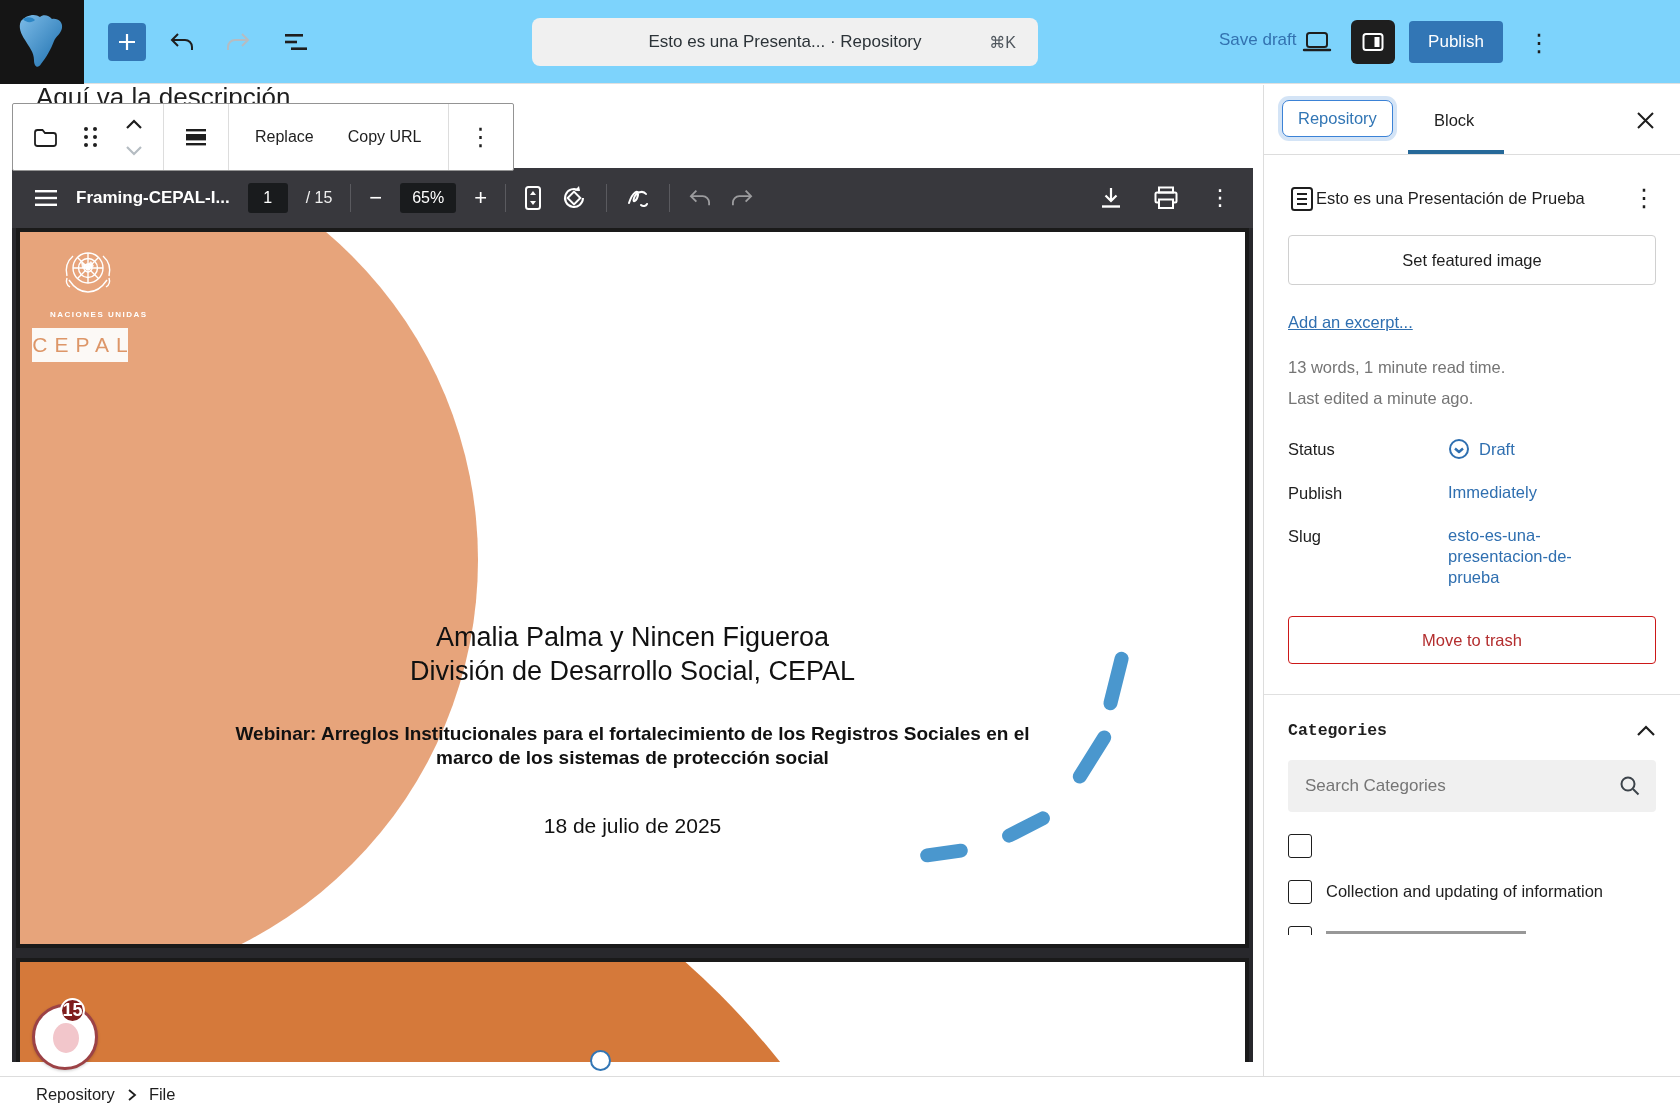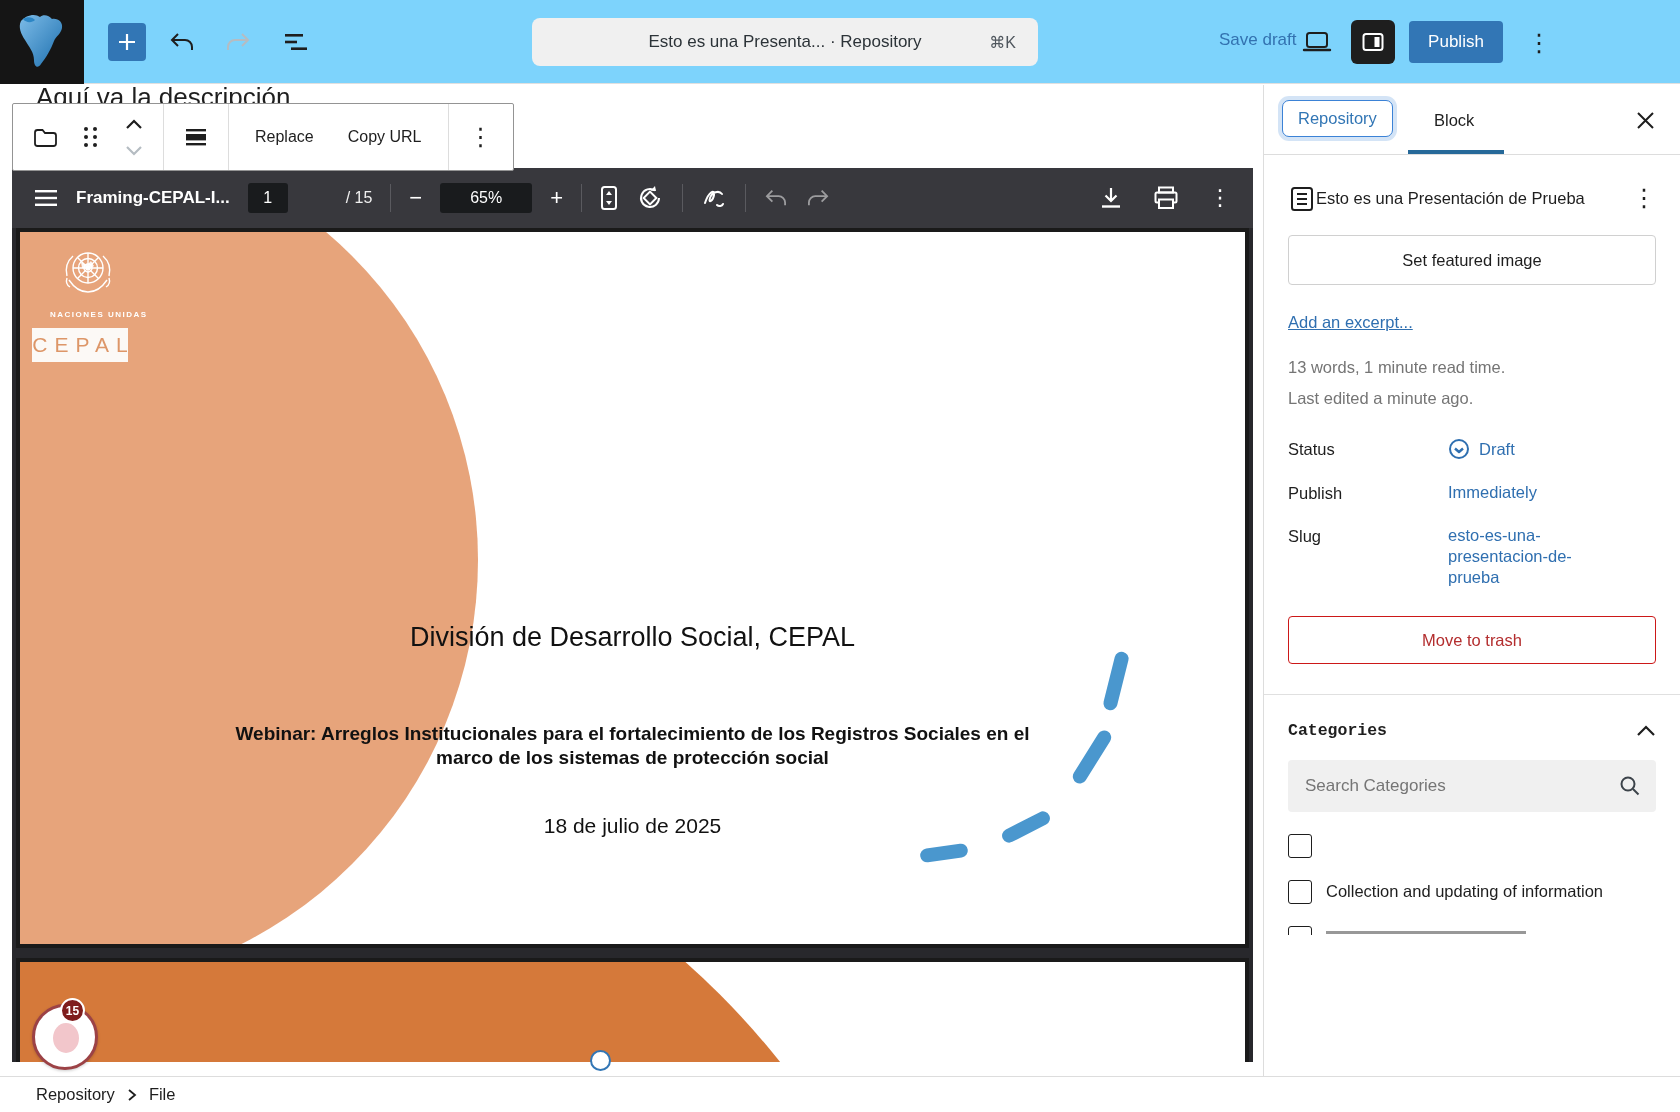--- a/index.html
+++ b/index.html
@@ -37,22 +37,22 @@
   .drag-dots i { width:4px; height:4px; border-radius:50%; background:#1e1e1e; }
 
   
   .pdf-block { position:absolute; left:12px; top:168px; width:1241px; height:894px; background:#28282c; z-index:2; }
   .pdf-toolbar { position:absolute; left:0; top:0; width:100%; height:60px; background:#38383d; display:flex; align-items:center; color:#fff; padding:0 22px; }
   .pt-left { display:flex; align-items:center; gap:18px; flex:1; }
   .pt-right { display:flex; align-items:center; gap:30px; }
   .pt-btn { background:none; border:none; color:#fff; display:flex; align-items:center; justify-content:center; cursor:pointer; padding:0; }
   .pdf-name { font-size:17px; font-weight:600; color:#fff; max-width:180px; white-space:nowrap; }
   .page-box { width:40px; height:30px; background:#191b1d; border-radius:3px; color:#fff; font-size:16px; display:flex; align-items:center; justify-content:center; }
-  .page-total { font-size:16px; color:#f0f0f0;margin-left:40px; }
-  .zoom-box { width:92px; height:30px; background:#191b1d; border-radius:3px; color:#fff; font-size:16px; display:flex; align-items:center; justify-content:center; }
+  .page-total { font-size:16px; color:#f0f0f0; }
+  .zoom-box { width:56px; height:30px; background:#191b1d; border-radius:3px; color:#fff; font-size:16px; display:flex; align-items:center; justify-content:center; }
   .pt-sep { width:1px; height:28px; background:#5a5a5f; }
   .zoom-sign { font-size:22px; color:#fff; background:none; border:none; cursor:pointer; line-height:1; }
   .pt-muted svg { opacity:.5; }
   .pdf-kebab { color:#fff; font-size:22px; }
 
   .page1 { position:absolute; left:4px; top:60px; width:1233px; height:720px; background:#fff; border:4px solid #1a1a1a; overflow:hidden; }
   .page2 { position:absolute; left:4px; top:790px; width:1233px; height:104px; background:#fff; border:4px solid #1a1a1a; border-bottom:none; overflow:hidden; }
 
   .circle1 { position:absolute; left:-402px; top:-102px; width:860px; height:860px; border-radius:50%; background:#e7a47b; }
   .circle2 { position:absolute; left:-666px; top:-202px; width:1600px; height:1600px; border-radius:50%; background:#d5793a; }
@@ -70,21 +70,21 @@
   .d1 { left:900px; top:614px; width:48px; transform:rotate(-8deg); }
   .d2 { left:980px; top:588px; width:52px; transform:rotate(-27deg); }
   .d3 { left:1042px; top:518px; width:60px; transform:rotate(-58deg); }
   .d4 { left:1066px; top:442px; width:60px; transform:rotate(-76deg); }
 
   .resize-handle { position:absolute; left:578px; top:882px; width:21px; height:21px; border-radius:50%; background:#fff; border:2px solid #3276b5; z-index:10; cursor:ns-resize; }
 
   
   .avatar { position:absolute; left:32px; top:1004px; width:66px; height:66px; border-radius:50%; background:#fff; border:3px solid #9c4246; z-index:20; box-shadow:0 1px 3px rgba(0,0,0,.2); }
   .avatar-core { position:absolute; left:18px; top:16px; width:26px; height:30px; border-radius:50%; background:#f2c6cb; }
-  .presence-badge { position:absolute; left:60px; top:998px; width:25px; height:25px; border-radius:50%; background:#7f1d1d; border:2px solid #fff; color:#fff; font-size:12px; font-weight:700; display:flex; align-items:center; justify-content:center; z-index:21; }
+  .presence-badge { position:absolute; left:60px; top:998px; width:25px; height:25px; border-radius:50%; background:#7f1d1d; border:2px solid #fff; color:#fff; font-size:18px; font-weight:700; display:flex; align-items:center; justify-content:center; z-index:21; }
 
   
   .footer { position:absolute; left:0; top:1076px; width:1680px; height:36px; background:#fff; border-top:1px solid #ddd; display:flex; align-items:center; padding-left:36px; gap:12px; z-index:35; }
   .crumb { font-size:16.5px; color:#1e1e1e; background:none; border:none; cursor:pointer; font-family:inherit; }
   .crumb-sep { color:#1e1e1e; display:flex; align-items:center; }
 
   
   .sidebar { position:absolute; left:1263px; top:85px; width:417px; height:991px; background:#fff; border-left:1px solid #ddd; z-index:25; overflow:hidden; }
   .sb-tabs { position:relative; height:70px; border-bottom:1px solid #ddd; }
   .tab-repo { position:absolute; left:18px; top:15px; padding:8px 15px; font-size:16.5px; color:#3276b5; background:#fff; border:1.5px solid #3b82d6; border-radius:7px; box-shadow:0 0 0 4px rgba(59,130,214,.22); cursor:pointer; font-family:inherit; }
@@ -324,20 +324,21 @@
           </g>
           <g fill="#fff">
               <path d="M24 20 l6 3 4 -4 3 5 -5 4 -7 -2 Z" opacity=".9"></path>
             </g>
         </svg>
         <div class="un-caption">NACIONES UNIDAS</div>
       </div>
       <div class="cepal-box">CEPAL</div>
 
       <div class="authors-blk">
+        <div>Amalia Palma y Nincen Figueroa</div>
         <div>División de Desarrollo Social, CEPAL</div>
       </div>
       <div class="webinar-blk">
         <div>Webinar: Arreglos Institucionales para el fortalecimiento de los Registros Sociales en el</div>
         <div>marco de los sistemas de protección social</div>
       </div>
       <div class="slide-date">18 de julio de 2025</div>
 
       <div class="dash d1"></div>
       <div class="dash d2"></div>

